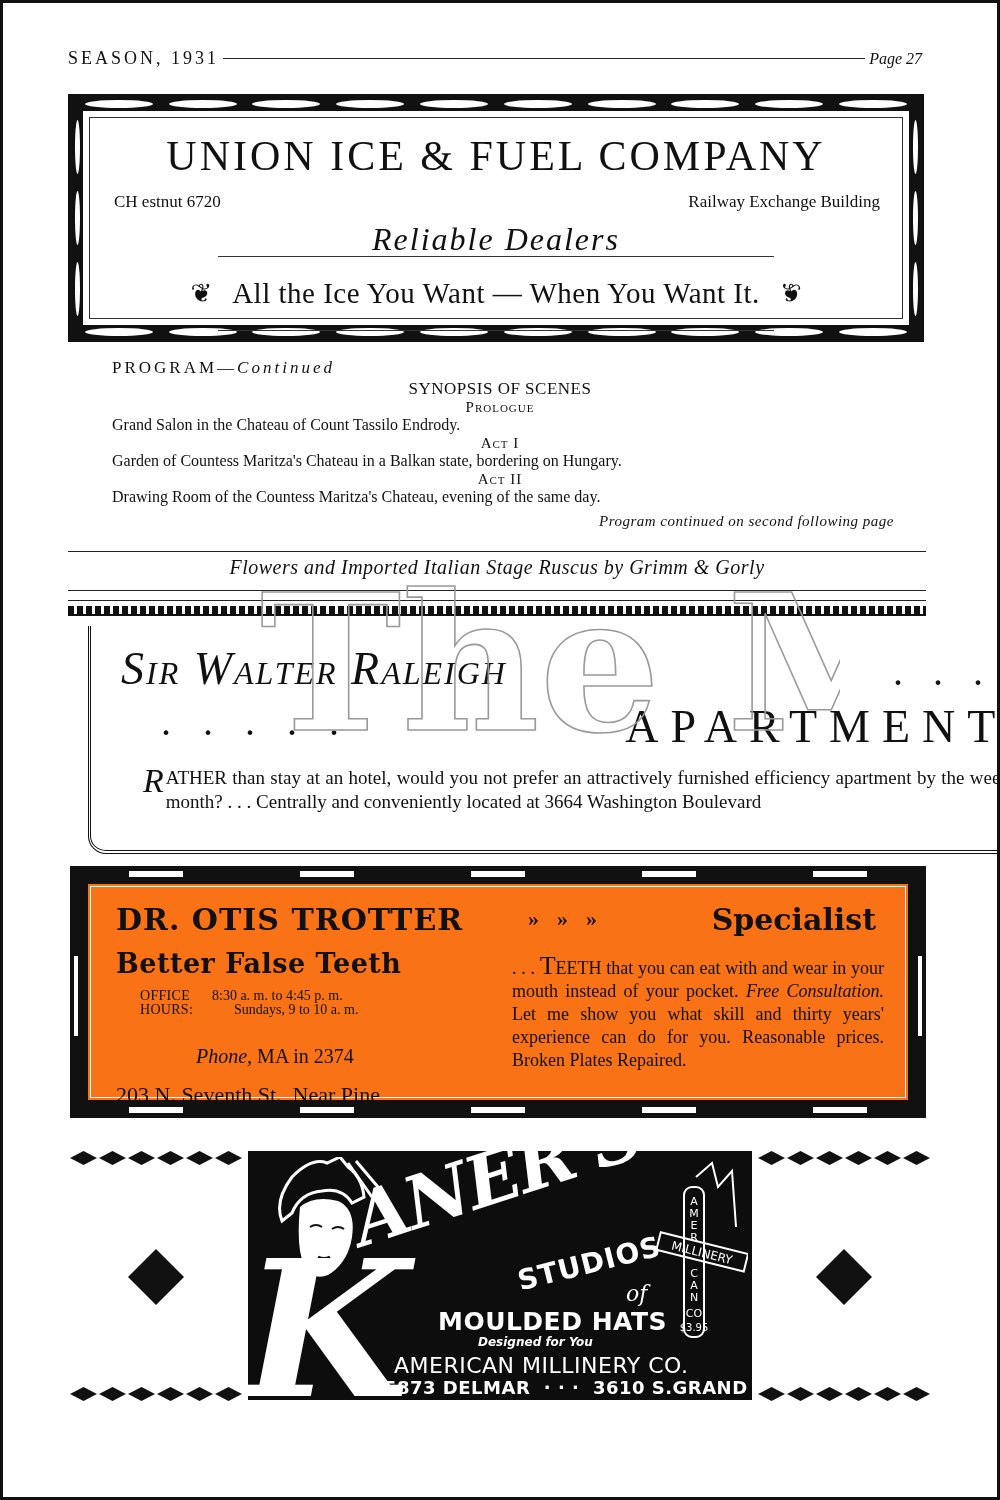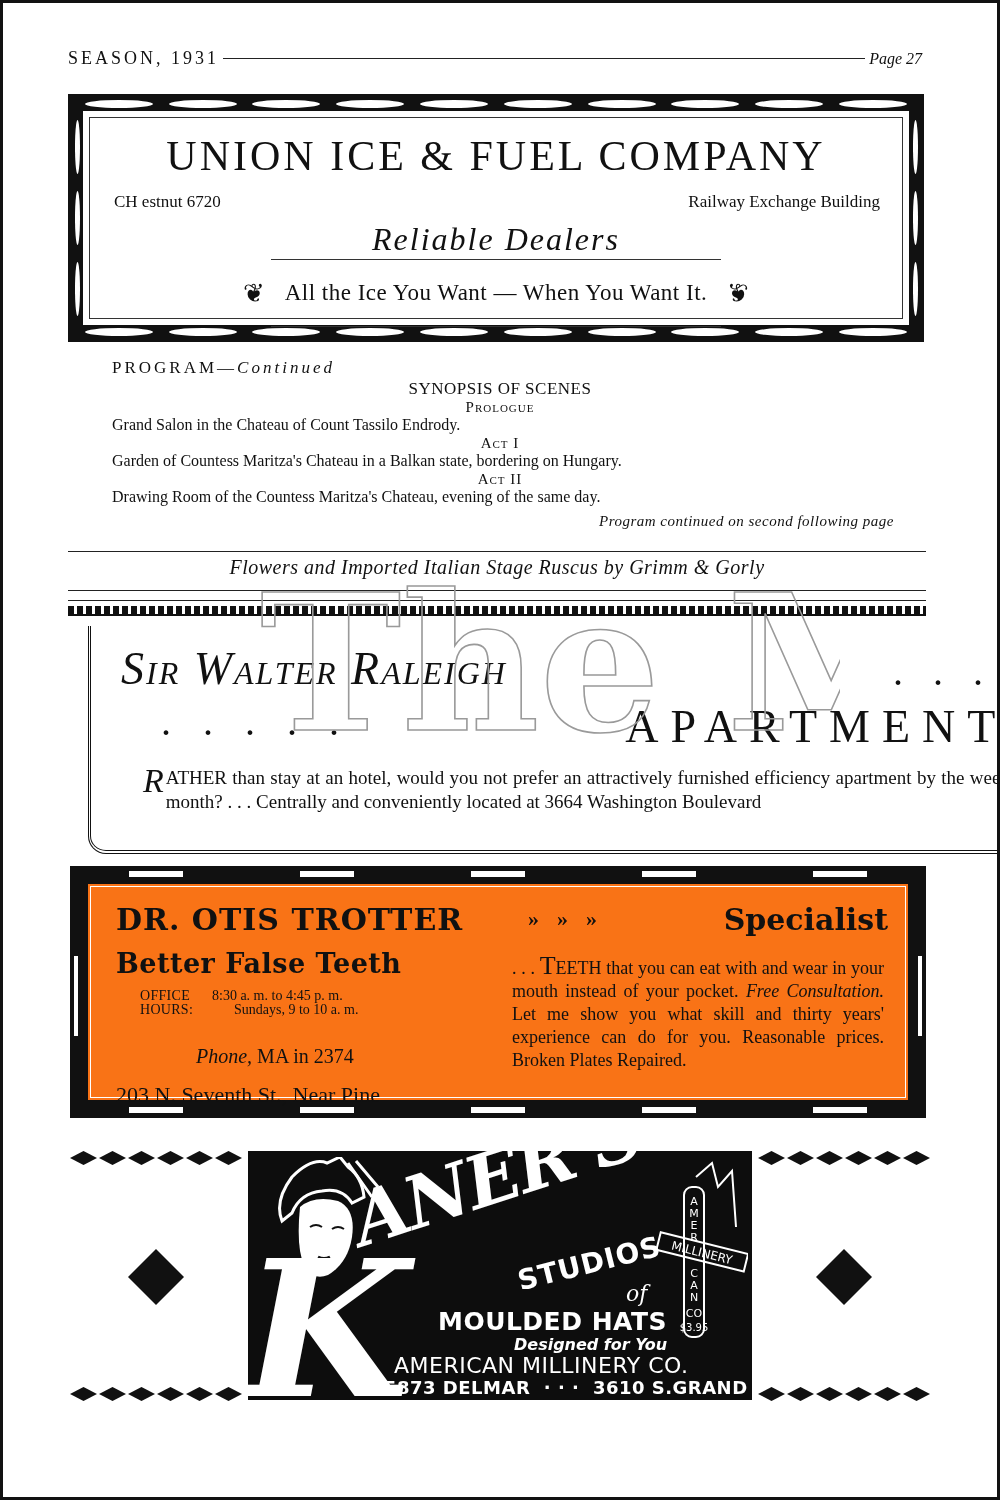--- a/index.html
+++ b/index.html
@@ -24,21 +24,21 @@
     .ice-border-band span { display: block; width: 68px; height: 8px; border-radius: 50%; background: #fff; }
     .ice-border-side { position: absolute; top: 14px; bottom: 14px; width: 12px; background: #111; display: flex; flex-direction: column; justify-content: space-around; align-items: center; }
     .ice-border-side.left { left: 0; } .ice-border-side.right { right: 0; }
     .ice-border-side span { display: block; width: 5px; height: 54px; border-radius: 50%; background: #fff; }
     .ice-inner { position: absolute; left: 18px; right: 18px; top: 20px; bottom: 20px; border: 1px solid #333; }
     .ice-title { position: absolute; left: 0; right: 0; top: 14px; text-align: center; font-size: 42px; letter-spacing: 3px; font-weight: normal; }
     .ice-phone { position: absolute; left: 24px; top: 74px; font-size: 17px; }
     .ice-address { position: absolute; right: 22px; top: 74px; font-size: 17px; }
     .ice-tagline { position: absolute; left: 0; right: 0; top: 103px; text-align: center; font-size: 32px; font-style: italic; letter-spacing: 2px; }
     .ice-slogan-wrap { position: absolute; left: 70px; right: 70px; top: 155px; height: 40px; display: flex; align-items: center; justify-content: center; }
-    .ice-slogan { border-top: 1px solid #333; border-bottom: 1px solid #333; padding: 20px 14px; font-size: 23px; letter-spacing: 0.5px; }
+    .ice-slogan { border-top: 1px solid #333; border-bottom: 1px solid #333; padding: 20px 14px; font-size: 29px; letter-spacing: 0.5px; }
     .scroll-orn { font-size: 26px; margin: 0 6px; }
 
     
     .program { position: absolute; left: 112px; top: 358px; width: 776px; }
     .prog-head { font-size: 17px; letter-spacing: 3px; }
     .prog-head .cont { font-style: italic; letter-spacing: 3px; }
     .prog-sub { text-align: center; font-size: 17px; letter-spacing: 0.5px; margin-top: 1px; }
     .prog-act { text-align: center; font-size: 15px; font-variant: small-caps; letter-spacing: 1px; line-height: 16px; }
     .prog-line { font-size: 16px; line-height: 20px; }
     .prog-note { text-align: right; font-size: 15px; font-style: italic; letter-spacing: 0.5px; margin-top: 6px; margin-right: -6px; }
@@ -58,21 +58,21 @@
 
     
     .ad-dentist { position: absolute; left: 70px; top: 866px; width: 856px; height: 252px; background: #111; }
     .dent-notches { position: absolute; left: 0; right: 0; height: 12px; display: flex; justify-content: space-around; align-items: center; }
     .dent-notches.top { top: 2px; } .dent-notches.bottom { bottom: 2px; }
     .dent-notches span { width: 54px; height: 6px; background: #fff; }
     .dent-vbar { position: absolute; top: 90px; width: 4px; height: 80px; background: #fff; }
     .dent-inner { position: absolute; left: 16px; right: 16px; top: 16px; bottom: 16px; background: #f97316; border: 2px solid #111; outline: 1px solid #fff; outline-offset: -5px; }
     .dent-name { position: absolute; left: 28px; top: 18px; font-family: "DejaVu Serif", serif; font-weight: 900; font-size: 30px; letter-spacing: 1px; }
     .dent-quotes { position: absolute; left: 440px; top: 22px; font-size: 22px; font-weight: bold; letter-spacing: 18px; }
-    .dent-spec { position: absolute; right: 20px; top: 18px; font-family: "DejaVu Serif", serif; font-weight: 900; font-size: 30px; }
+    .dent-spec { position: absolute; right: 32px; top: 18px; font-family: "DejaVu Serif", serif; font-weight: 900; font-size: 30px; }
     .dent-left { position: absolute; left: 28px; top: 64px; width: 400px; }
     .dent-tagline { font-family: "DejaVu Serif", serif; font-weight: 900; font-size: 27px; letter-spacing: 0.5px; }
     .dent-hours { margin-top: 10px; margin-left: 24px; display: grid; grid-template-columns: 72px auto; font-size: 14px; line-height: 14px; }
     .dent-hours .lbl { letter-spacing: 0.3px; }
     .dent-phone { margin-top: 28px; margin-left: 80px; font-size: 20px; }
     .dent-phone i { font-style: italic; }
     .dent-addr { margin-top: 14px; font-size: 22px; }
     .dent-right { position: absolute; left: 424px; right: 24px; top: 70px; font-size: 18px; line-height: 23px; text-align: justify; }
     .dent-right .big { font-size: 26px; }
     .dent-right i { font-style: italic; }
@@ -83,21 +83,21 @@
     .diamond-big { position: absolute; width: 56px; height: 56px; background: #111; clip-path: polygon(0 50%, 50% 0, 100% 50%, 50% 100%); }
 
     
     .ad-kaner { position: absolute; left: 248px; top: 1151px; width: 504px; height: 249px; background: #0d0d0d; overflow: hidden; color: #fff; font-family: "DejaVu Sans", sans-serif; }
     .kaner-k { position: absolute; left: -4px; top: 84px; font-size: 190px; font-weight: 900; font-style: italic; color: #fff; line-height: 1; font-family: "DejaVu Serif", serif; }
     .kaner-face { position: absolute; left: 4px; top: 6px; width: 140px; height: 150px; }
     .kaner-name { position: absolute; left: 118px; top: 34px; font-size: 72px; font-weight: 900; font-style: italic; transform: rotate(-18deg); transform-origin: left bottom; letter-spacing: -2px; font-family: "DejaVu Serif", serif; line-height: 1; }
     .kaner-studios { position: absolute; left: 268px; top: 96px; font-size: 28px; font-weight: bold; transform: rotate(-14deg); letter-spacing: 1px; }
     .kaner-of { position: absolute; left: 378px; top: 130px; font-size: 22px; font-style: italic; font-family: "DejaVu Serif", serif; }
     .kaner-hats { position: absolute; left: 190px; top: 156px; font-size: 25px; font-weight: bold; letter-spacing: 0.5px; }
-    .kaner-designed { position: absolute; left: 230px; top: 184px; font-size: 16px; font-style: italic; font-weight: bold; margin-left: 36px; }
+    .kaner-designed { position: absolute; left: 230px; top: 184px; font-size: 12px; font-style: italic; font-weight: bold; }
     .kaner-company { position: absolute; left: 146px; top: 202px; font-size: 22px; letter-spacing: 0.5px; }
     .kaner-addr { position: absolute; left: 136px; top: 226px; font-size: 18px; font-weight: bold; letter-spacing: 0.5px; white-space: pre; }
     .kaner-sign { position: absolute; left: 408px; top: 6px; width: 92px; height: 190px; }
     .kaner-sign text { font-family: "DejaVu Sans", sans-serif; fill: #fff; }
   </style>
 </head>
 <body>
 
 <div class="page-frame"></div>
 

